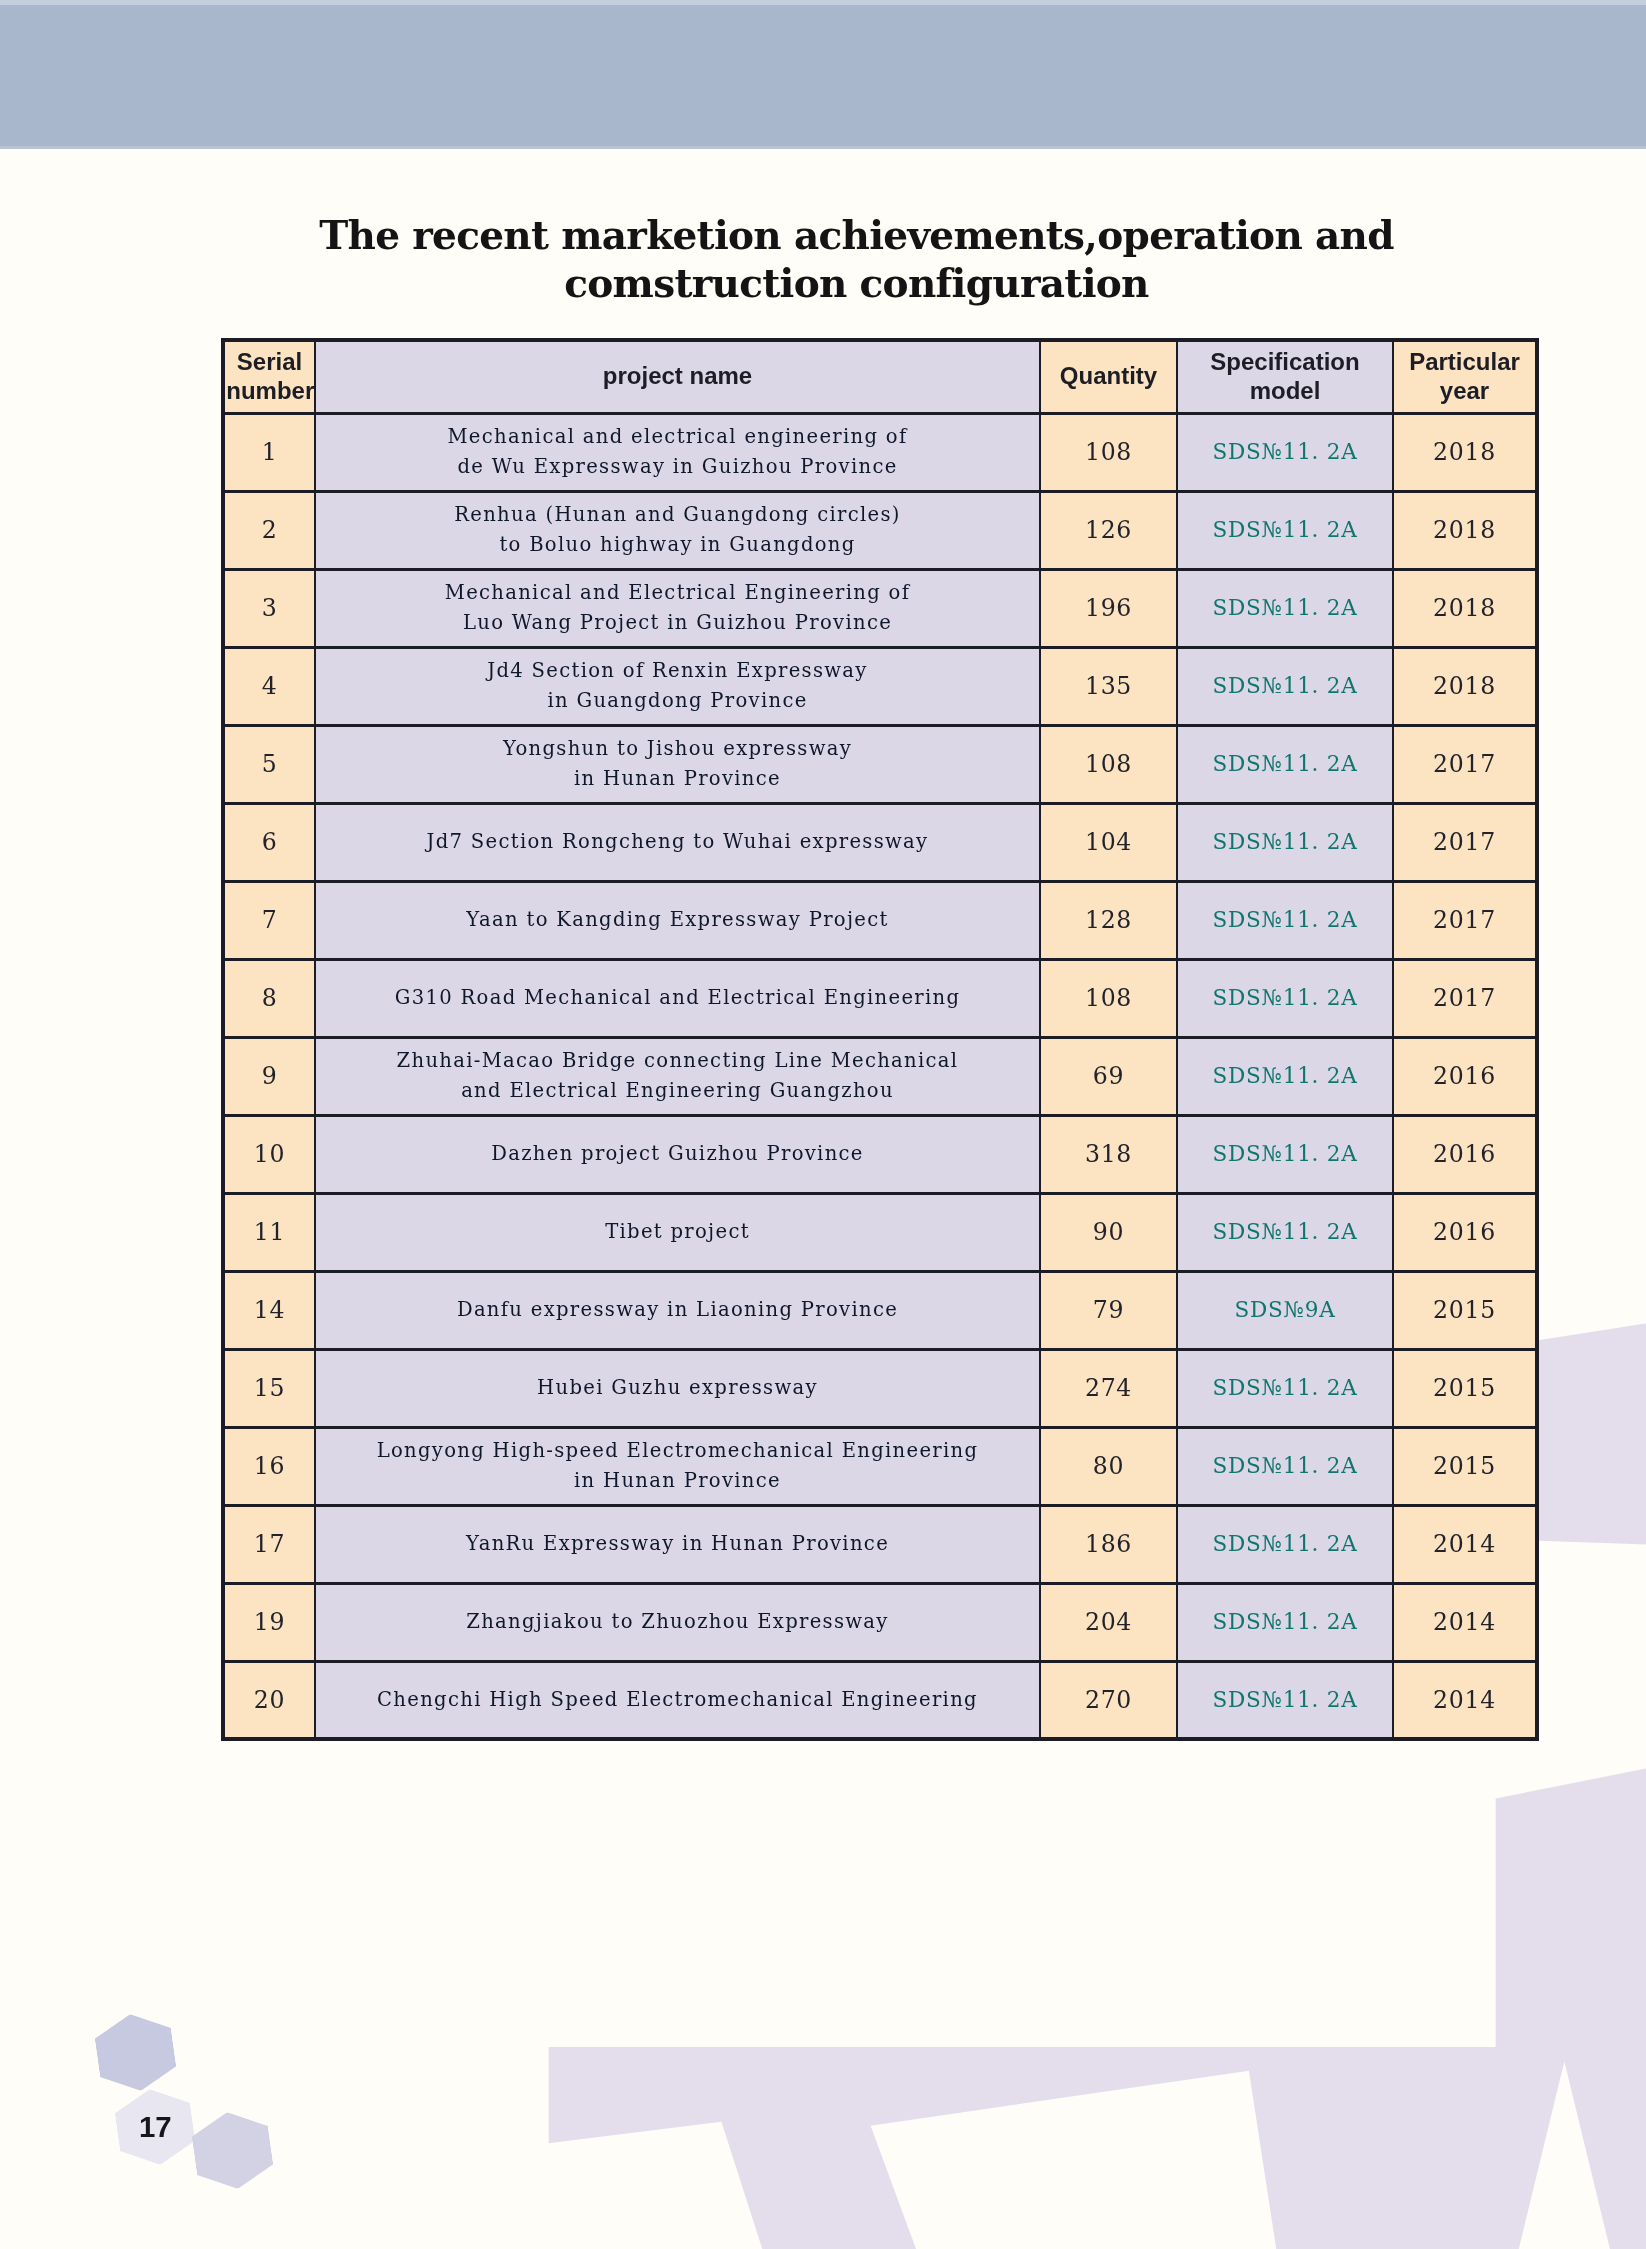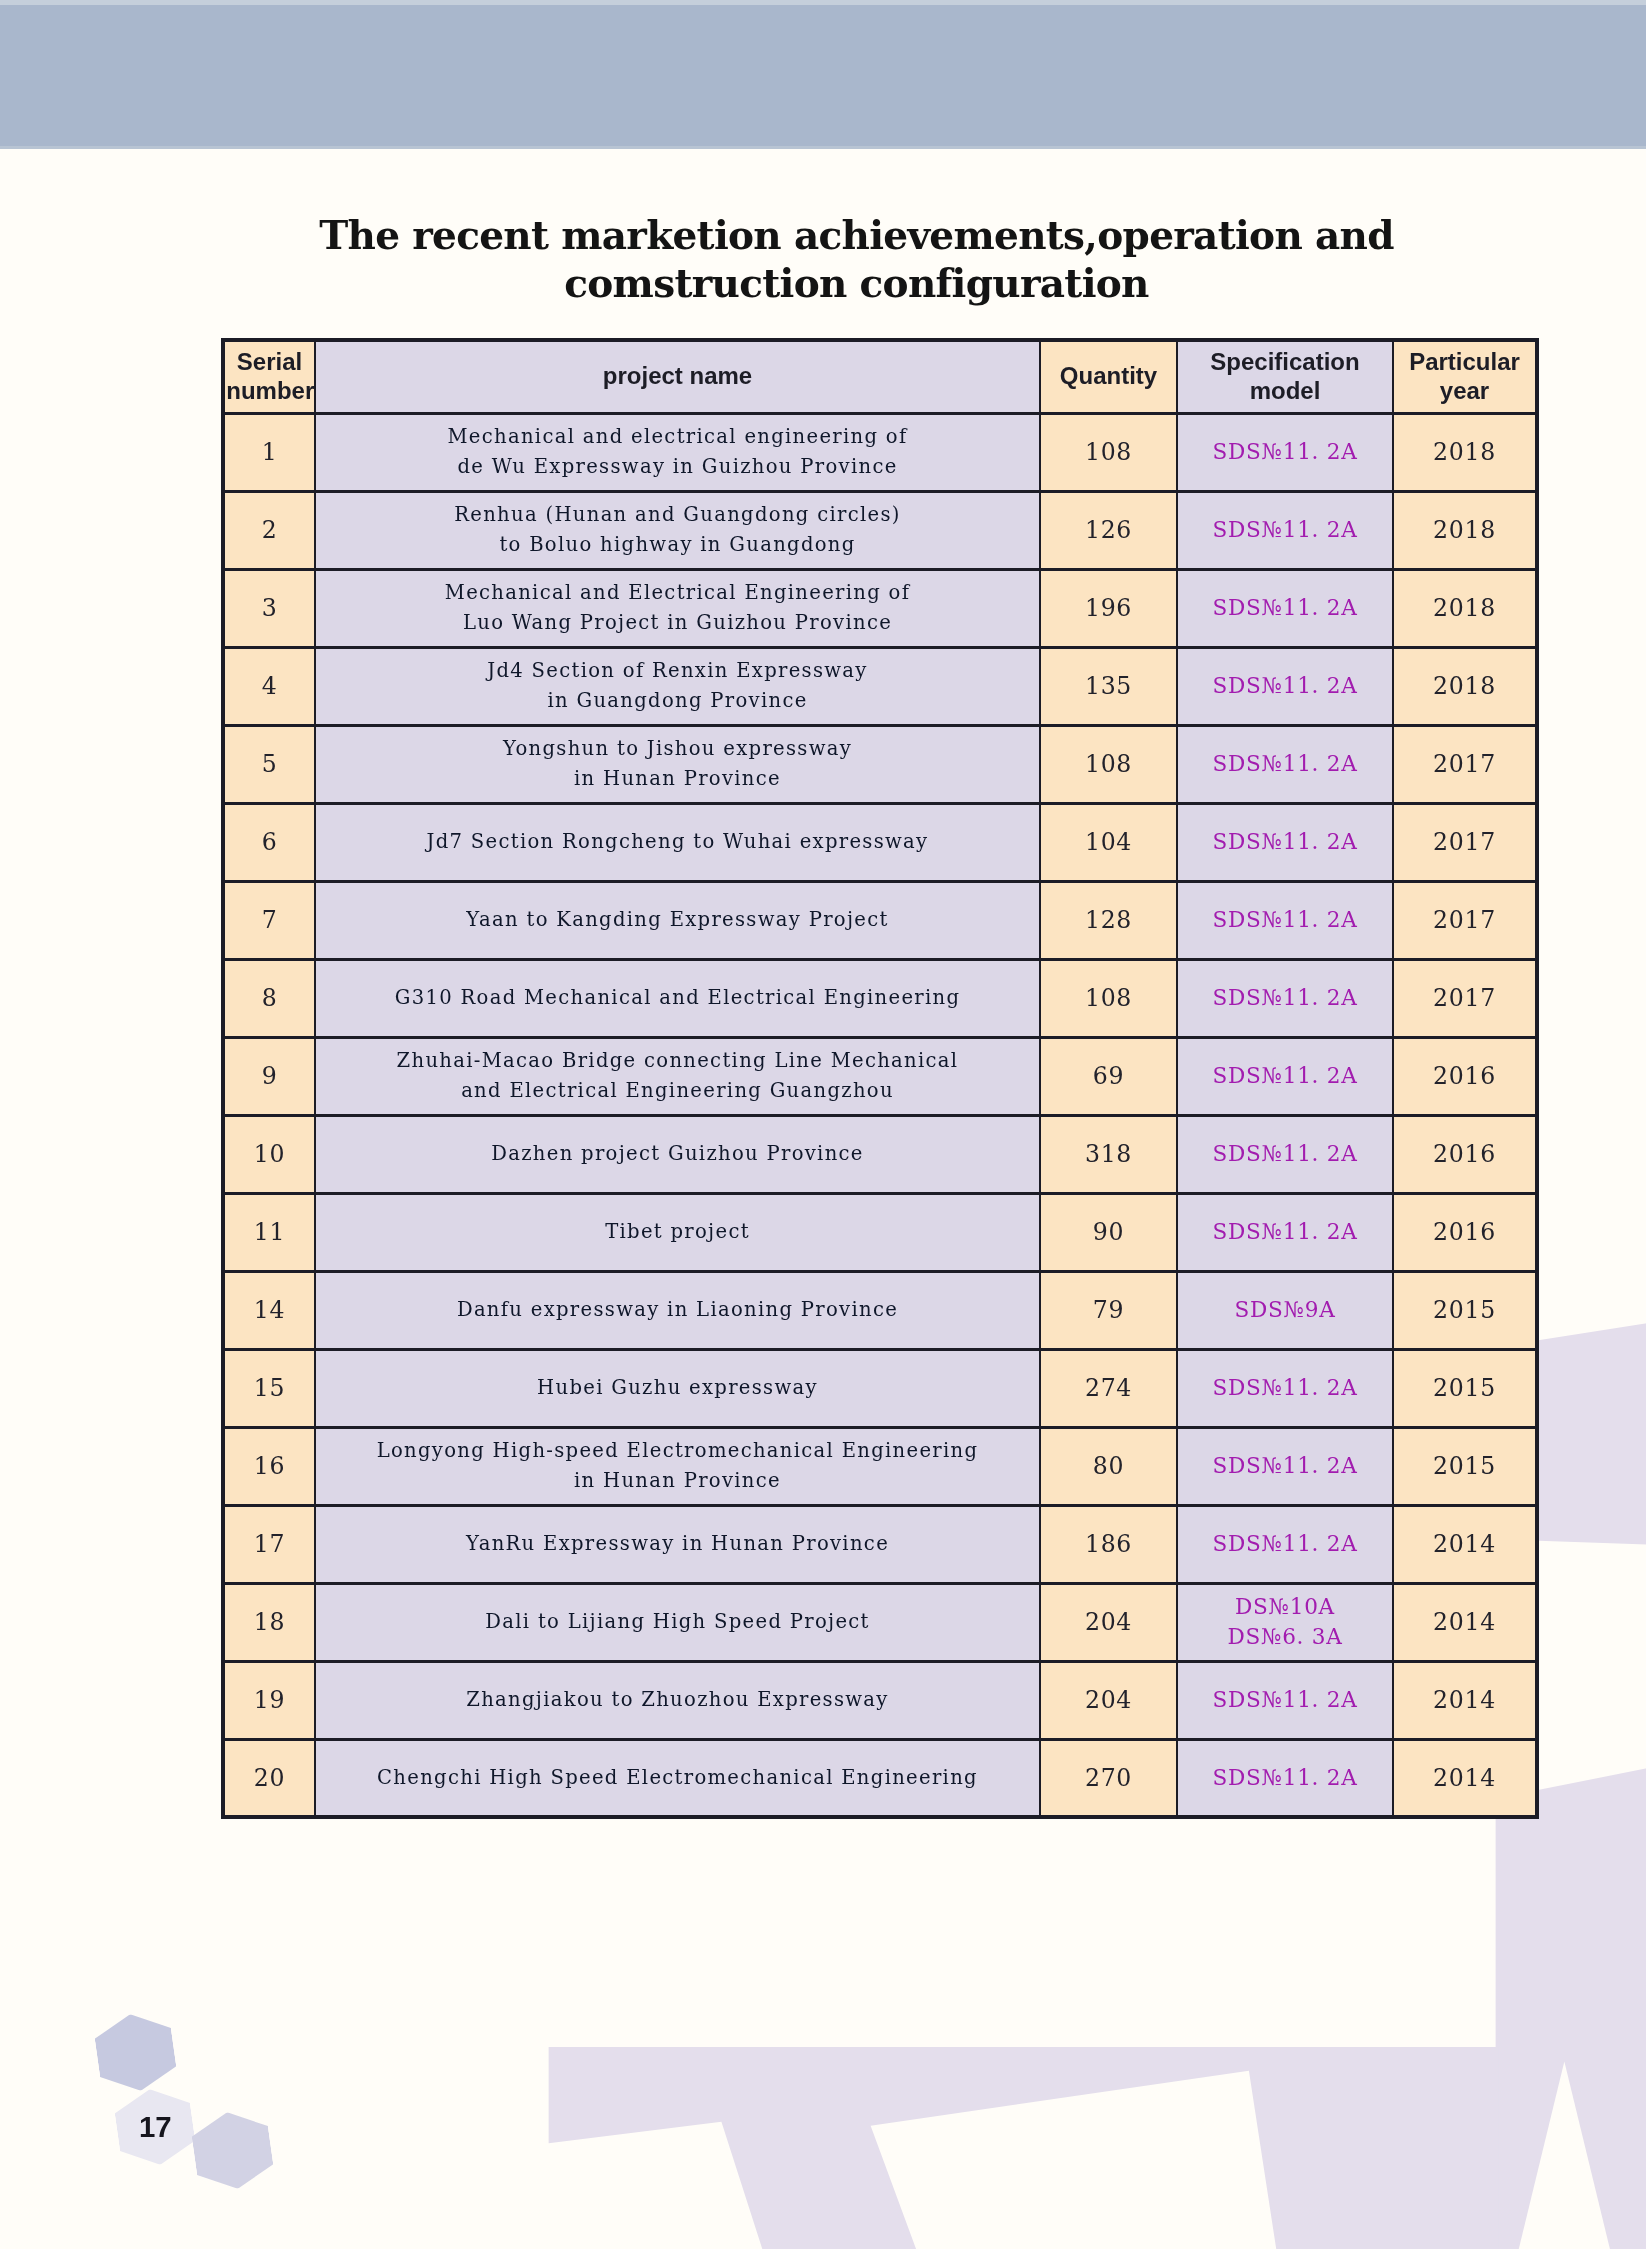--- a/index.html
+++ b/index.html
@@ -57,21 +57,21 @@
   .col-lavender{background:var(--cell-lavender);}
   td.serial, td.qty, td.year{
     font-size:23.6px;letter-spacing:0.7px;color:#22222b;
   }
   td.project{
     font-size:19.6px;letter-spacing:1.3px;line-height:1.55;
     white-space:pre-line;color:#0f172a;
   }
   td.model{
     font-size:21.6px;letter-spacing:0.7px;line-height:1.4;
-    white-space:pre-line;color:#a21caf;
+    white-space:pre-line;color:#0f766e;
   }
   .hex{
     position:absolute;z-index:2;
     clip-path:polygon(50% 0%,100% 25%,100% 75%,50% 100%,0% 75%,0% 25%);
     display:flex;align-items:center;justify-content:center;
   }
   .hex-a{left:97px;top:2014px;width:77px;height:77px;background:var(--hex-dark);transform:rotate(-8deg);}
   .hex-b{left:117px;top:2089px;width:76px;height:76px;background:var(--hex-light);transform:rotate(-8deg);}
   .hex-c{left:194px;top:2112px;width:77px;height:77px;background:var(--hex-mid);transform:rotate(-8deg);}
   .page-num{
@@ -223,28 +223,20 @@
         <td class="year col-orange">2015</td>
       </tr>
       <tr>
         <td class="serial col-orange">17</td>
         <td class="project col-lavender">YanRu Expressway in Hunan Province</td>
         <td class="qty col-orange">186</td>
         <td class="model col-lavender">SDS№11. 2A</td>
         <td class="year col-orange">2014</td>
       </tr>
       <tr>
-        <td class="serial col-orange">18</td>
-        <td class="project col-lavender">Dali to Lijiang High Speed Project</td>
-        <td class="qty col-orange">204</td>
-        <td class="model col-lavender">DS№10A
-DS№6. 3A</td>
-        <td class="year col-orange">2014</td>
-      </tr>
-      <tr>
         <td class="serial col-orange">19</td>
         <td class="project col-lavender">Zhangjiakou to Zhuozhou Expressway</td>
         <td class="qty col-orange">204</td>
         <td class="model col-lavender">SDS№11. 2A</td>
         <td class="year col-orange">2014</td>
       </tr>
       <tr>
         <td class="serial col-orange">20</td>
         <td class="project col-lavender">Chengchi High Speed Electromechanical Engineering</td>
         <td class="qty col-orange">270</td>

